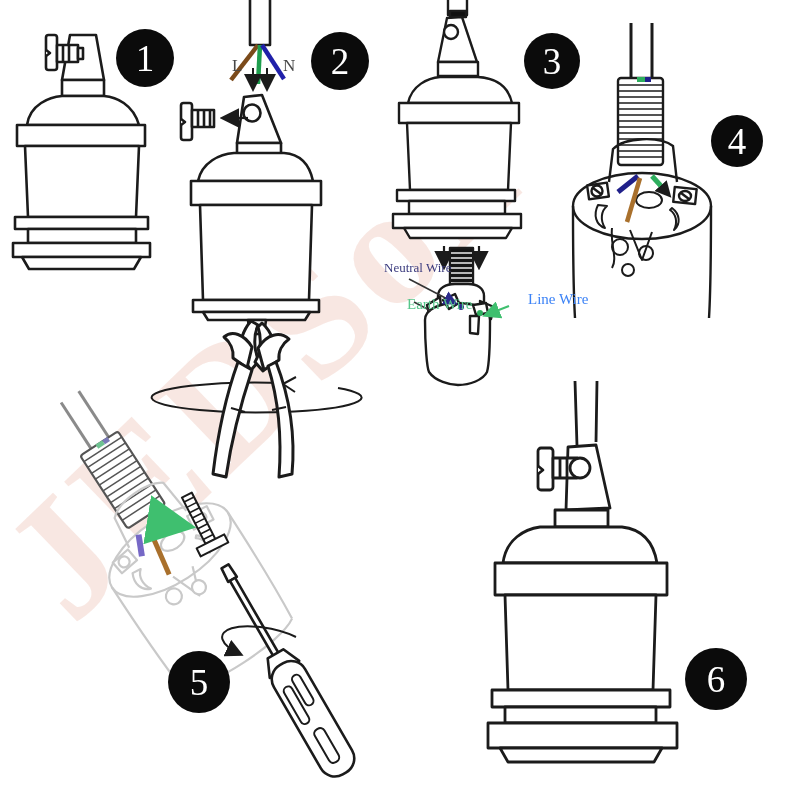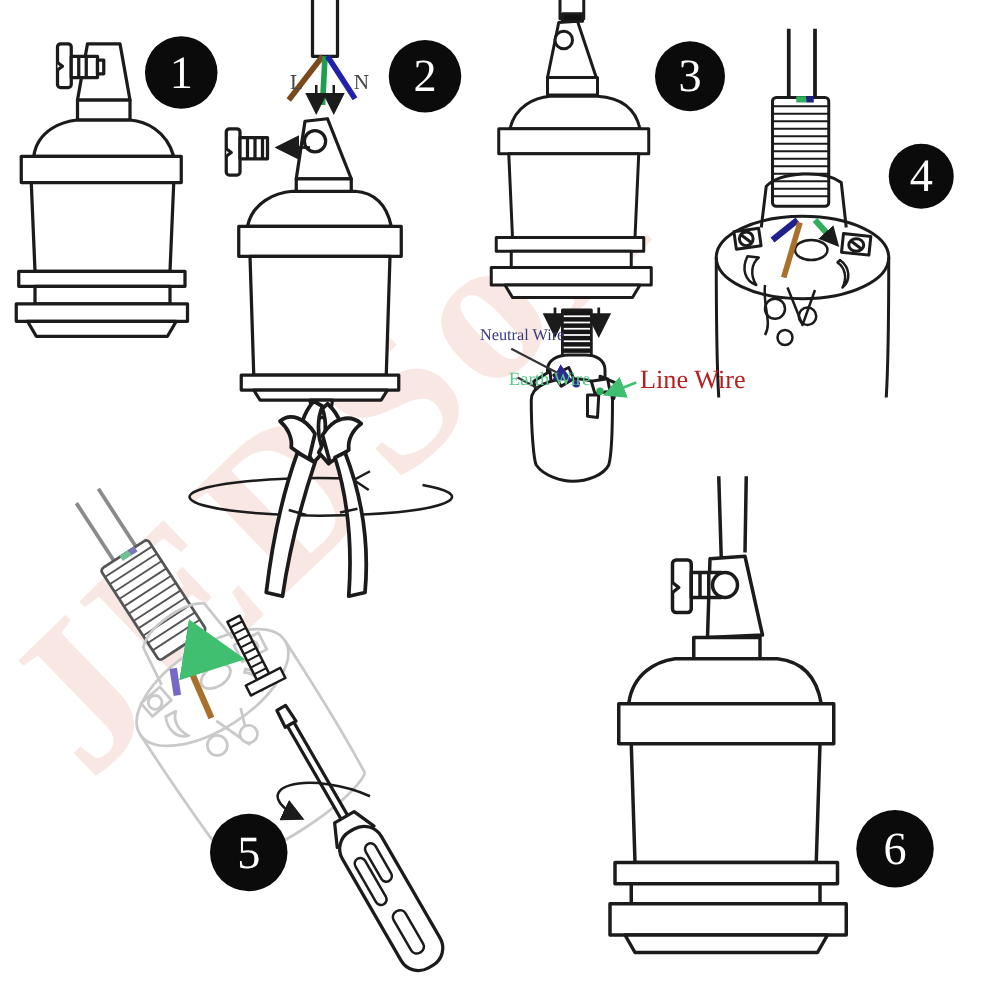--- a/index.html
+++ b/index.html
@@ -10,21 +10,21 @@
       transform:rotate(-44deg);transform-origin:380px 260px;pointer-events:none;
       font-family:"Liberation Serif", serif;white-space:nowrap;}
   #art{position:absolute;left:0;top:0;z-index:1;}
   .badge{position:absolute;z-index:2;background:#0b0b0b;border-radius:50%;
       color:#fff;display:flex;align-items:center;justify-content:center;
       font-family:"Liberation Serif", serif;font-size:37px;}
   .wlabel{position:absolute;z-index:2;font-family:"Liberation Serif", serif;}
   .lab-ln{font-size:17px;color:#474747;}
   .lab-neutral{font-size:13px;color:#3b3b7e;}
   .lab-earth{font-size:15px;color:#57c78b;}
-  .lab-line{font-size:21px;color:#b91c1c;}
+  .lab-line{font-size:15px;color:#3b82f6;margin-left:16px;}
 </style>
 </head>
 <body>
 
 <div id="watermark">JEDSon</div>
 
 <svg id="art" width="800" height="800" viewBox="0 0 800 800">
   <defs>
     <marker id="ah" markerWidth="9" markerHeight="9" refX="7" refY="4.5" orient="auto">
       <path d="M0,0 L9,4.5 L0,9 Z" fill="#1b1b1b"></path>

